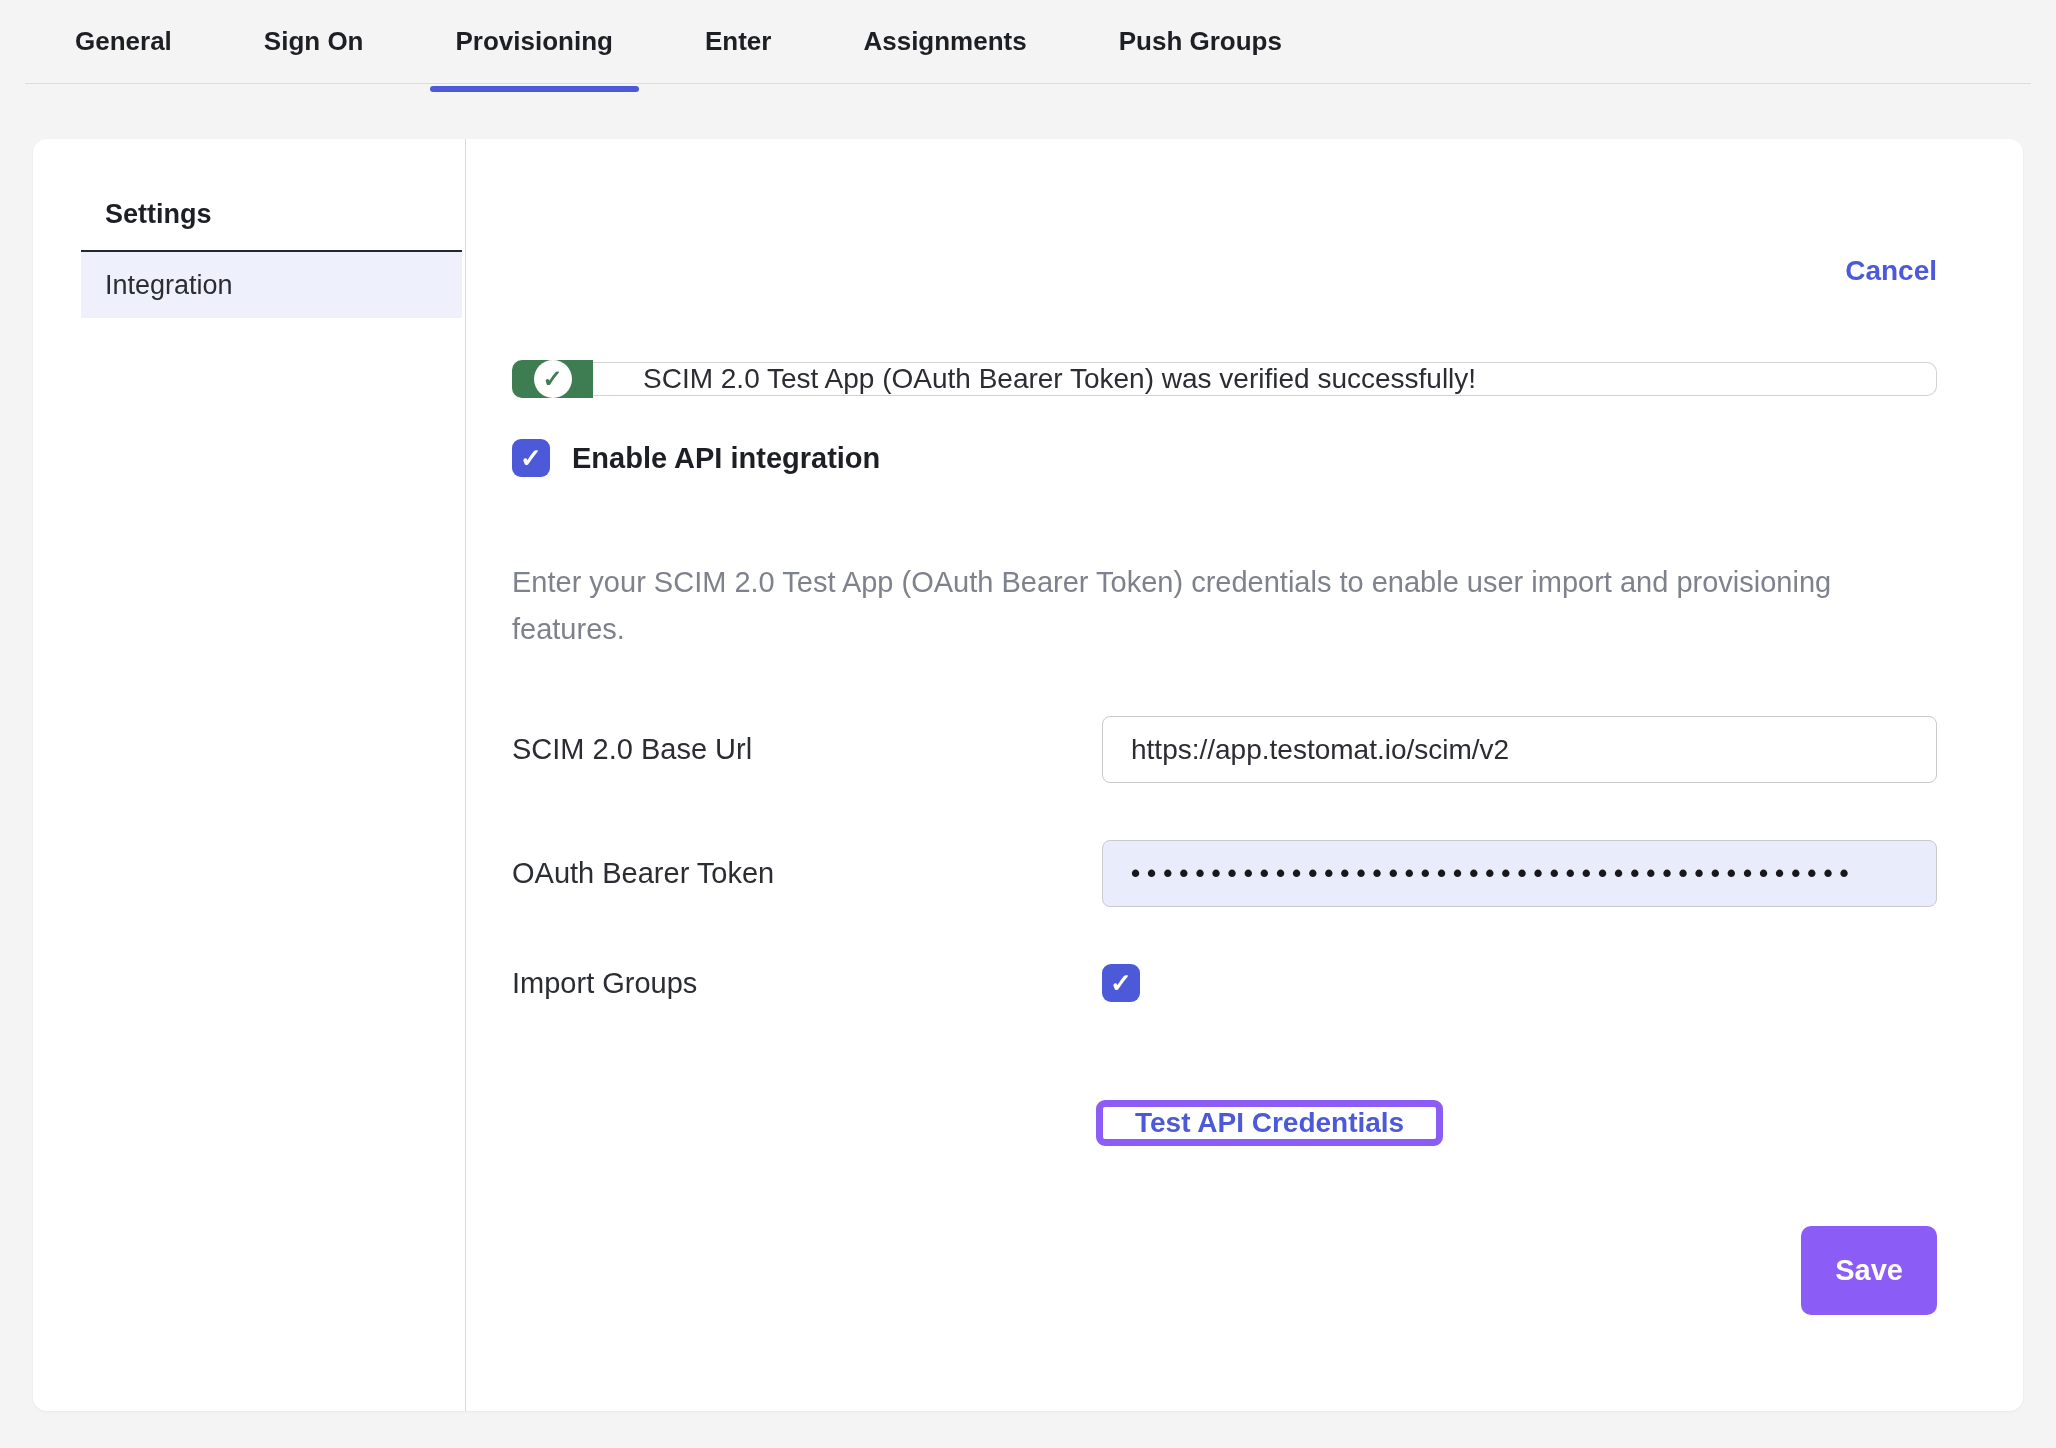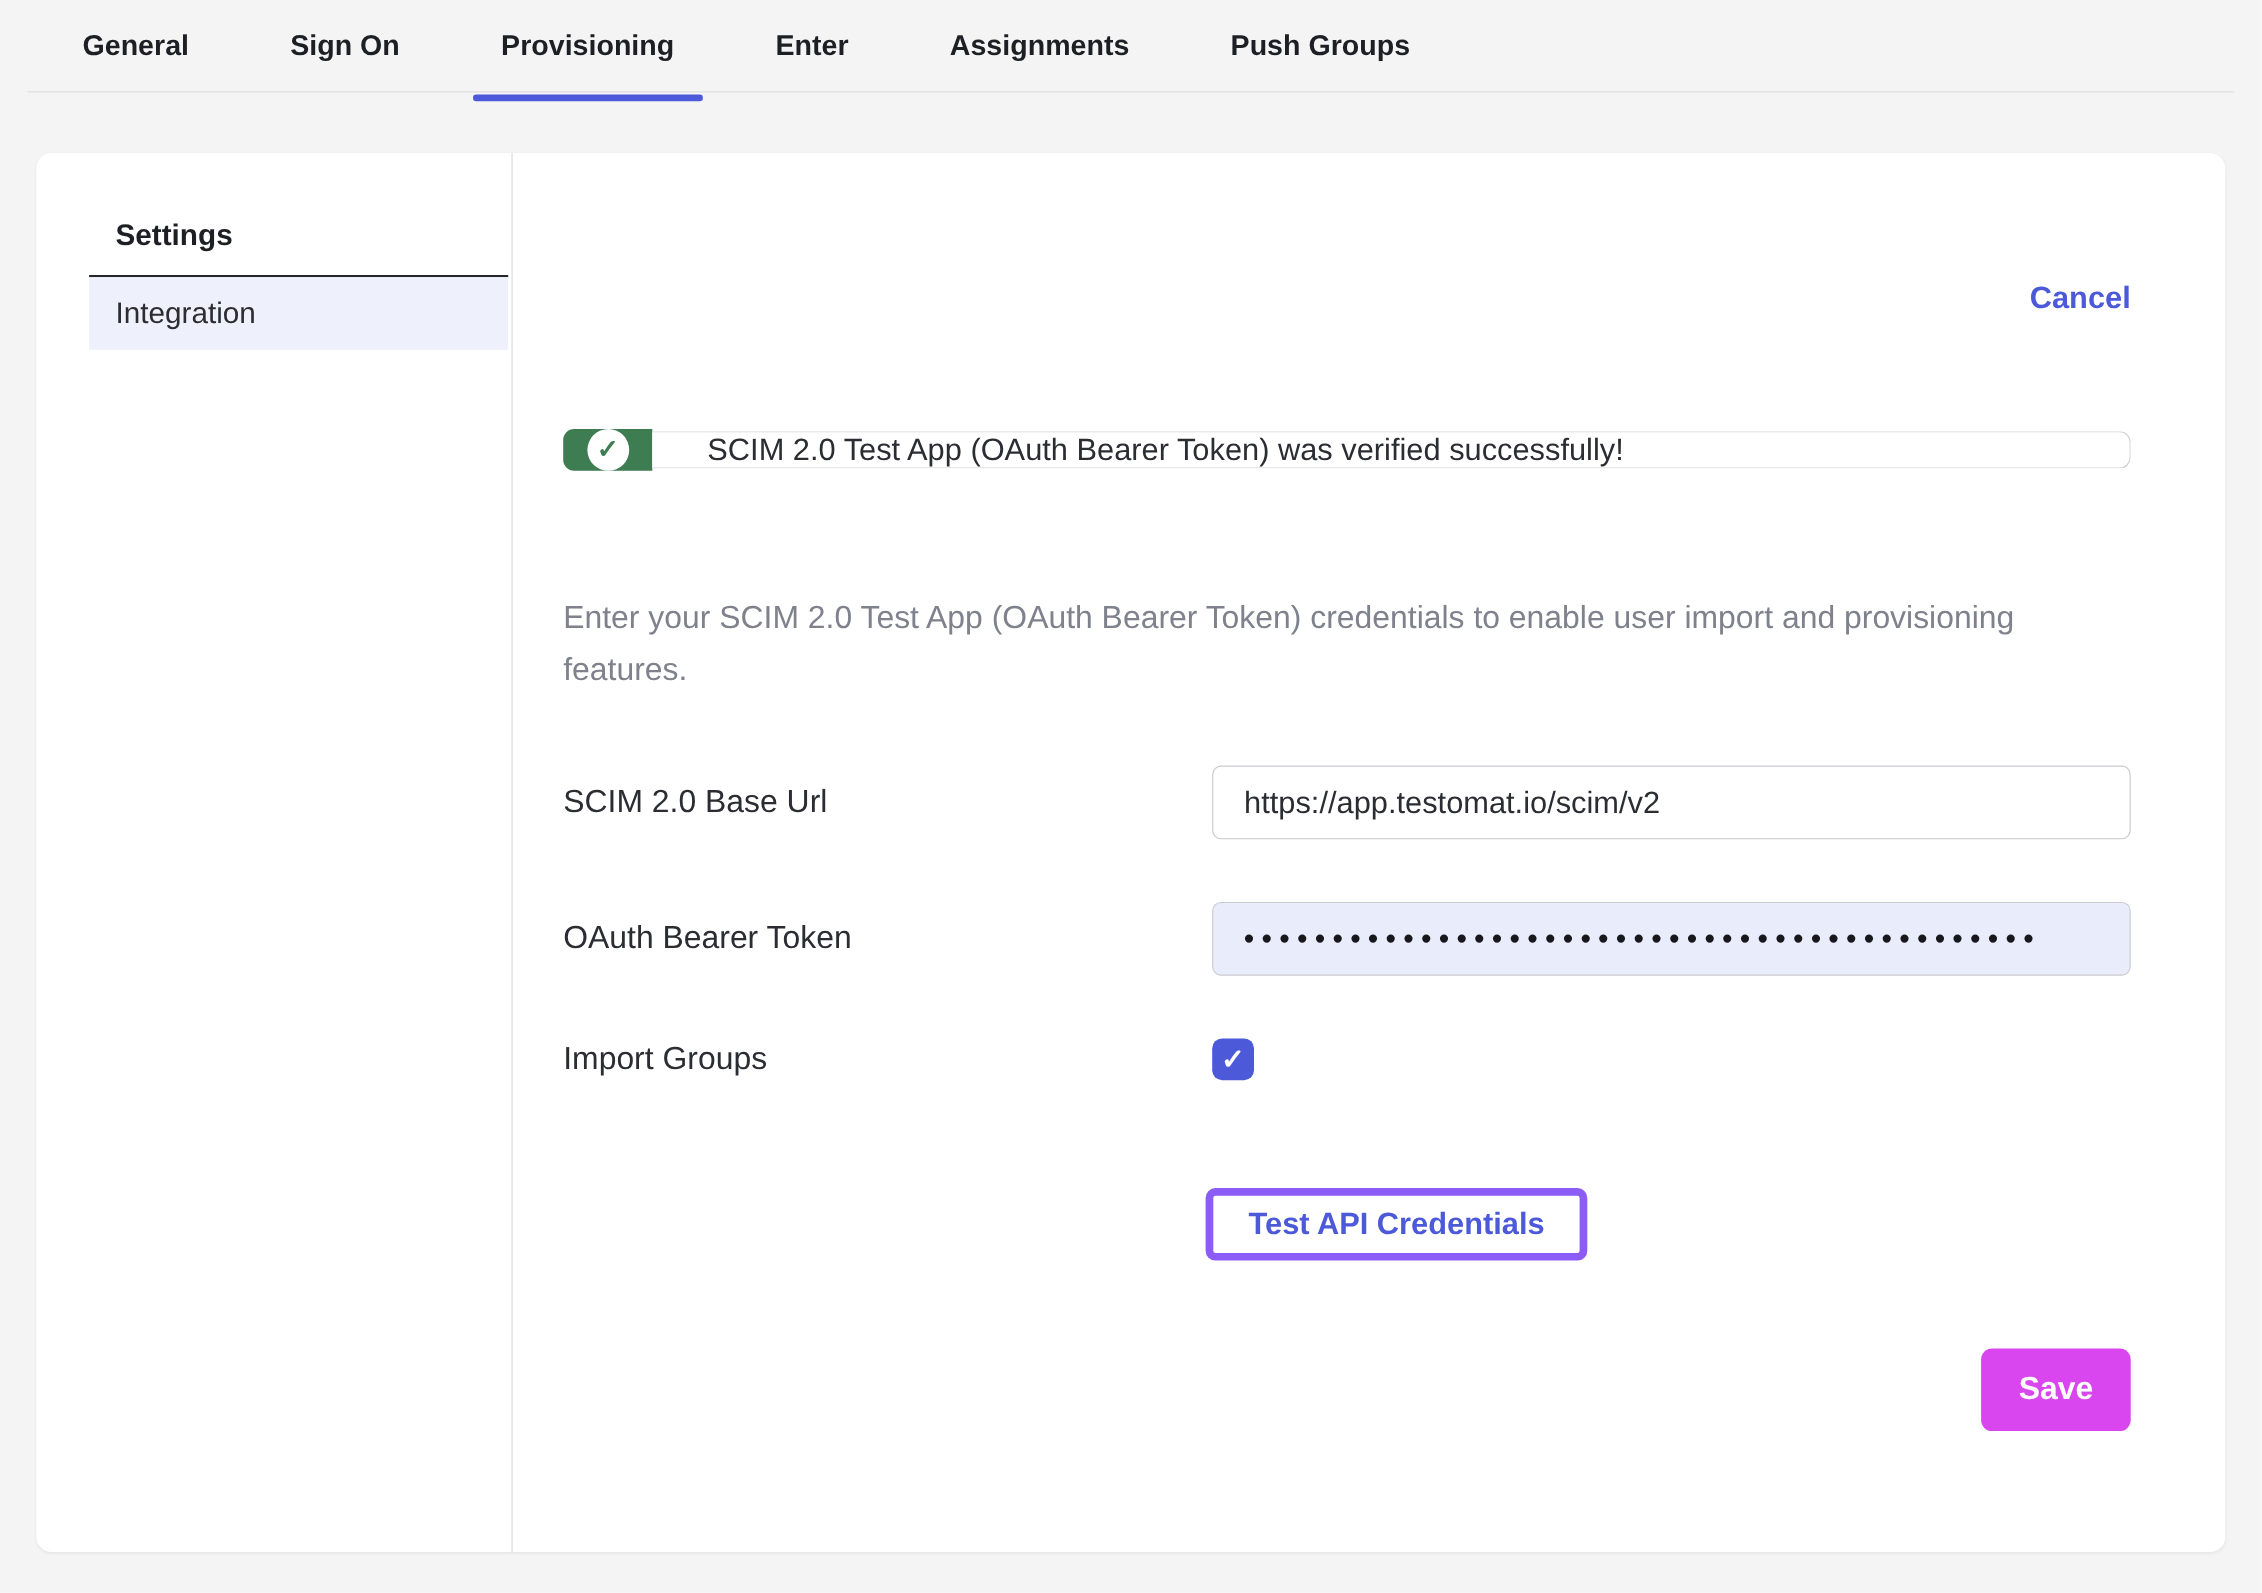--- a/index.html
+++ b/index.html
@@ -223,23 +223,23 @@
     font-weight: bold;
     color: #4c59d8;
     cursor: pointer;
     align-self: flex-start;
   }
   .save-row {
     margin-top: 80px;
     text-align: right;
   }
   .save-btn {
-    height: 75px;
+    height: 89px;
     padding: 0 34px;
-    background: #d946ef;
+    background: #8b5cf6;
     border: none;
     border-radius: 10px;
     font-family: "Liberation Sans", sans-serif;
     font-size: 29px;
     font-weight: bold;
     color: #ffffff;
     cursor: pointer;
   }
 </style>
 </head>
@@ -273,20 +273,24 @@
 
     <div class="banner">
       <div class="banner-icon-box">
         <span class="check-circle"></span>
       </div>
       <div class="banner-body">
         <span>SCIM 2.0 Test App (OAuth Bearer Token) was verified successfully!</span>
       </div>
     </div>
 
+    <div class="enable-row">
+      <span class="checkbox"></span>
+      <span class="enable-label">Enable API integration</span>
+    </div>
 
     <p class="description">Enter your SCIM 2.0 Test App (OAuth Bearer Token) credentials to enable user import and provisioning features.</p>
 
     <div class="form">
 
       <div class="form-row">
         <label class="form-label">SCIM 2.0 Base Url</label>
         <div class="field-col">
           <input class="text-input" type="text" value="https://app.testomat.io/scim/v2" style="">
         </div>

